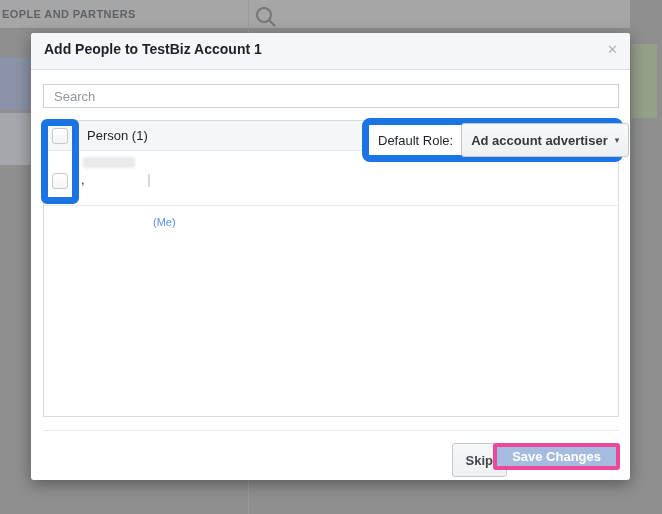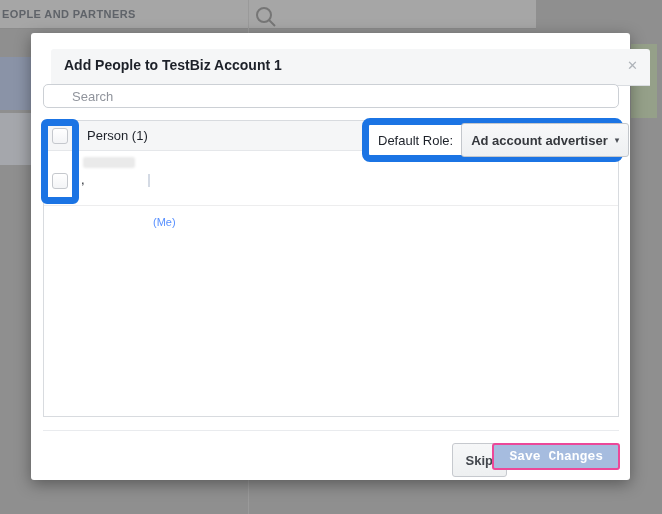--- a/index.html
+++ b/index.html
@@ -1,43 +1,43 @@
 <!DOCTYPE html>
 <html style="--highlight: #1b74e4; --save-btn-bg: #a6bcdf; --link-blue: #5890ff;"><head>
 <meta charset="utf-8">
 <style>
   * { margin:0; padding:0; box-sizing:border-box; }
   html,body { background:#555; }
   body { font-family:"Liberation Sans","DejaVu Sans",sans-serif; }
   .stage { position:relative; width:662px; height:514px; overflow:hidden; background:#8f8f8f; }
 
   
-  .bg-topstrip { position:absolute; left:0; top:0; width:536px; height:29px;
+  .bg-topstrip { position:absolute; left:0; top:0; width:630px; height:29px;
                  background:#a6a6a6; border-bottom:1px solid #8b8b8b; }
   .bg-section-header { position:absolute; left:2px; top:0; height:29px; line-height:29px;
                        font-size:11px; font-weight:bold; letter-spacing:.4px; color:#5f6369; }
   .bg-search-icon { position:absolute; left:254px; top:5px; width:24px; height:24px; }
   .bg-vdivider { position:absolute; left:248px; top:0; width:1px; height:514px; background:#9a9a9a; }
   .bg-block-blue  { position:absolute; left:0; top:57px;  width:40px; height:53px; background:#8a93a7; }
   .bg-block-gray  { position:absolute; left:0; top:113px; width:40px; height:52px; background:#a5a7ac; }
   .bg-block-green { position:absolute; left:631px; top:44px; width:26px; height:74px; background:#95a089; }
 
   
   .modal { position:absolute; left:31px; top:33px; width:599px; height:447px;
            background:#fff; border-radius:3px; box-shadow:0 4px 16px rgba(0,0,0,.38); }
-  .modal-header { position:absolute; left:0; top:16px; width:100%; height:37px;
+  .modal-header { position:absolute; left:0; top:0; width:100%; height:37px;
                   background:#f5f6f7; border-bottom:1px solid #dadde1;
-                  border-radius:3px 3px 0 0;margin-left:20px; }
+                  border-radius:3px 3px 0 0; }
   .modal-title { position:absolute; left:13px; top:0; height:33px; line-height:33px;
                  font-size:14px; font-weight:bold; color:#1d2129; }
   .modal-close { position:absolute; right:12px; top:0; height:33px; line-height:33px;
                  font-size:13px; color:#aeb3b9; cursor:pointer; }
 
   .search-input { position:absolute; left:12px; top:51px; width:576px; height:24px;
-                  border:1px solid #ccd0d5; border-radius:5px; padding:0 28px;
+                  border:1px solid #ccd0d5; border-radius:0; padding:0 10px;
                   font-size:13px; color:#1d2129; outline:none;
                   font-family:"Liberation Sans","DejaVu Sans",sans-serif; }
   .search-input::placeholder { color:#90949c; }
 
   .people-list { position:absolute; left:12px; top:87px; width:576px; height:297px;
                  border:1px solid #d8dbdf; background:#fff; }
   .list-header-row { position:relative; height:30px; background:#f5f6f7;
                      border-bottom:1px solid #e5e7ea; display:flex; align-items:center; }
   .cbox { width:16px; height:16px; border:1px solid #c5c8cd; border-radius:3px;
           background:linear-gradient(#ffffff,#f3f4f6); cursor:pointer; flex:none; }
@@ -65,21 +65,21 @@
   .role-dropdown-value { font-size:13px; font-weight:bold; color:#35383d; white-space:nowrap; }
   .caret { margin-left:7px; font-size:9px; color:#4b4f56; line-height:1; }
 
   
   .footer-divider { position:absolute; left:12px; top:397px; width:576px; height:1px; background:#e9ebee; }
   .btn { position:absolute; top:410px; height:27px; display:flex; align-items:center;
          font-size:13px; font-weight:bold; border-radius:3px; cursor:pointer; }
   .btn-skip { right:123px; padding:16px 13px; background:linear-gradient(#f6f7f8,#eef0f1);
               border:1px solid #c6c9ce; color:#43474d; }
   .btn-save { right:10px; padding:0 15px; background:var(--save-btn-bg,#a6bcdf);
-              border:2px solid #ec4899; color:#fff;font-family:Liberation Mono, monospace; }
+              border:4px solid #ec4899; color:#fff; }
 </style>
 </head>
 <body>
 
 <div class="stage">
 
   <div class="bg-topstrip">
     <div class="bg-section-header">EOPLE AND PARTNERS</div>
   </div>
   <svg class="bg-search-icon" viewBox="0 0 24 24">

